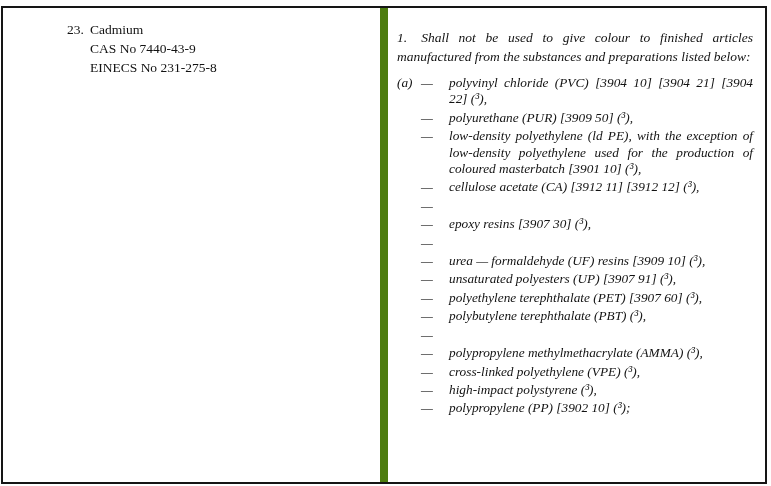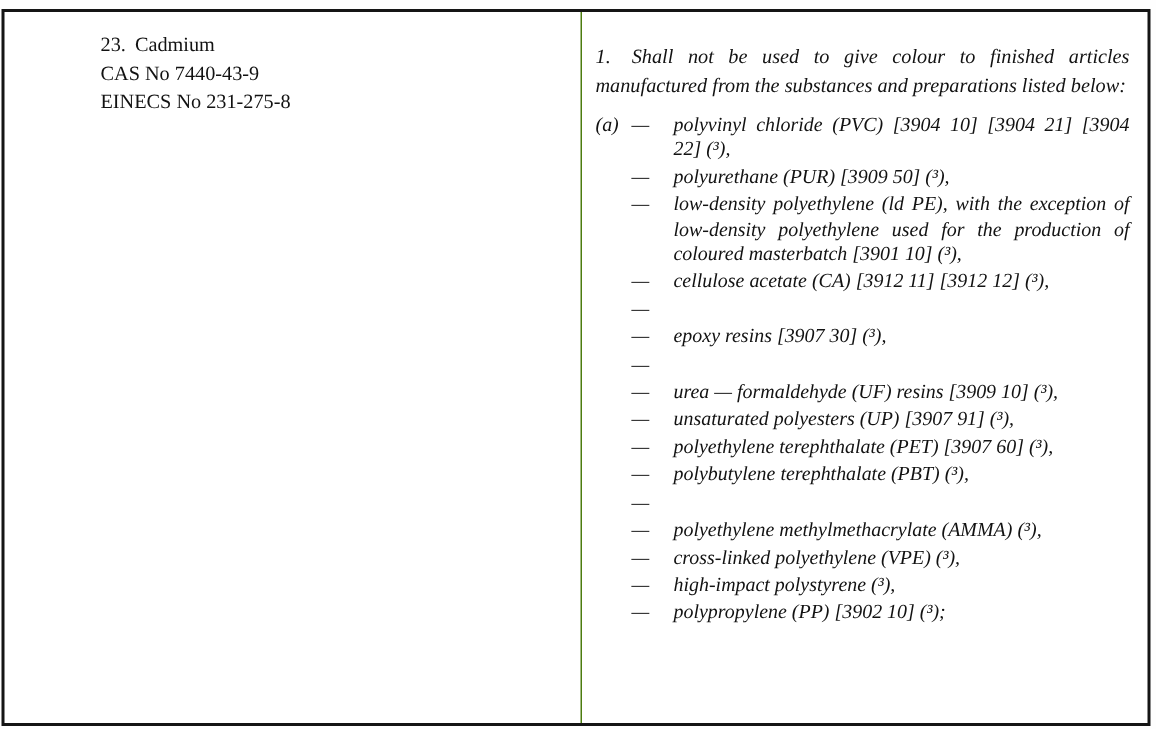--- a/index.html
+++ b/index.html
@@ -24,21 +24,21 @@
     left: 1px;
     right: 4px;
     bottom: 2px;
     border: 2px solid #151515;
     display: flex;
     background: #ffffff;
   }
   .col-left {
     width: 385px;
     flex: 0 0 385px;
-    border-right: 1px solid #4d7c0f;
+    border-right: 8px solid #4d7c0f;
     box-sizing: border-box;
     padding: 12px 18px 0 64px;
   }
   .col-right {
     flex: 1;
     box-sizing: border-box;
     padding: 20px 12px 0 9px;
     font-style: italic;
   }
   .entry-head {
@@ -49,20 +49,21 @@
   .entry-number {
     width: 23px;
     flex: 0 0 23px;
   }
   .entry-lines {
     flex: 1;
   }
   .entry-line {
     font-size: 13.5px;
     line-height: 19px;
+    margin-left: 23px;
   }
   .clause {
     font-size: 13.5px;
     line-height: 19px;
     text-align: justify;
   }
   .clause-number {
     display: inline-block;
     margin-right: 14px;
   }
@@ -174,21 +175,21 @@
   </div>
 
   <div class="li">
     <span class="li-label"></span>
     <span class="li-dash">—</span>
   </div>
 
   <div class="li">
     <span class="li-label"></span>
     <span class="li-dash">—</span>
-    <span class="li-text">polyethylene methylmethacrylate (AMMA) (³),</span>
+    <span class="li-text">polypropylene methylmethacrylate (AMMA) (³),</span>
   </div>
 
   <div class="li">
     <span class="li-label"></span>
     <span class="li-dash">—</span>
     <span class="li-text">cross-linked polyethylene (VPE) (³),</span>
   </div>
 
   <div class="li">
     <span class="li-label"></span>

